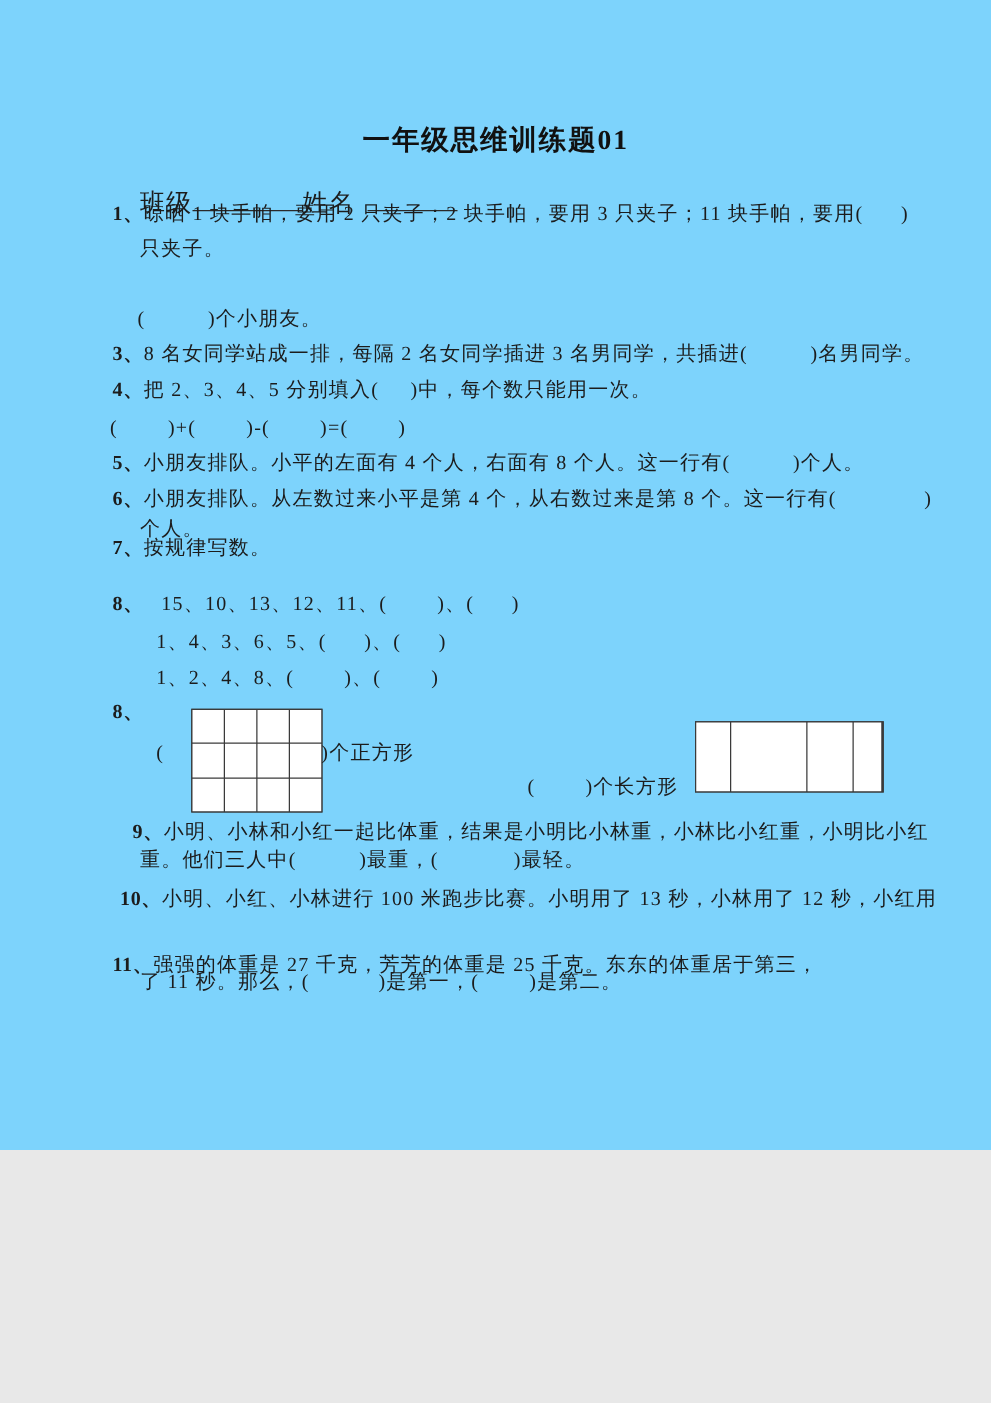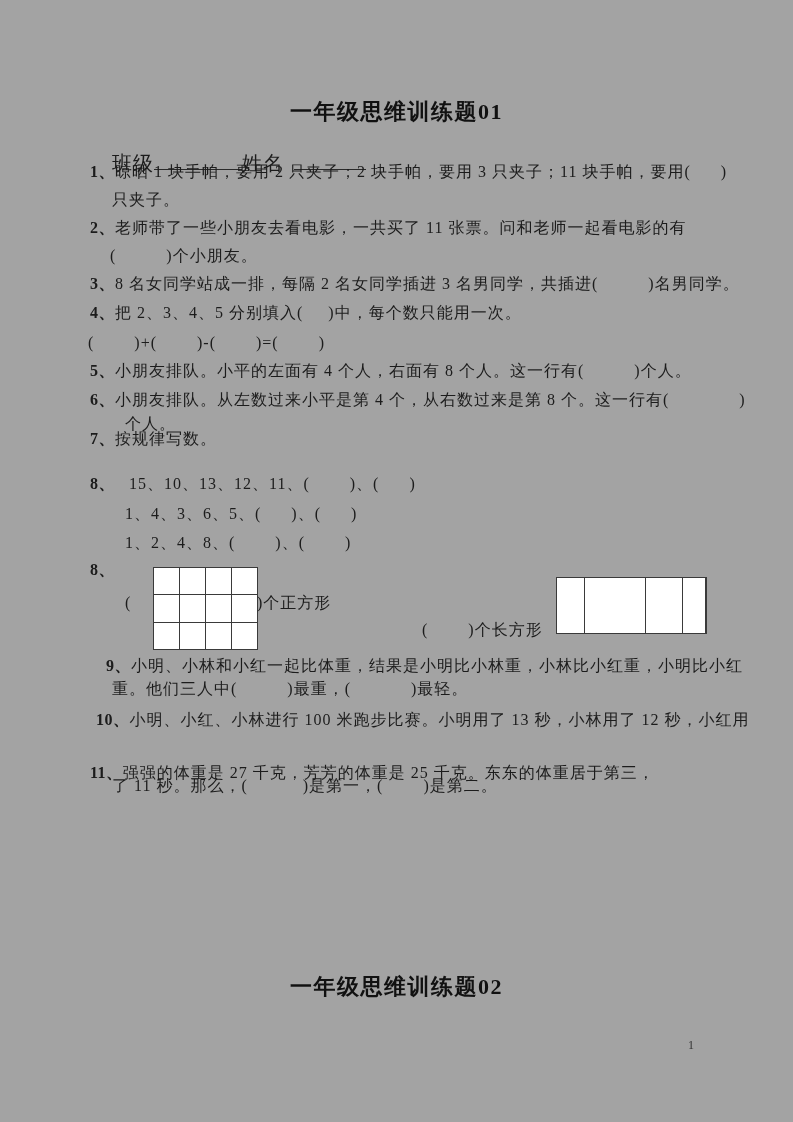--- a/index.html
+++ b/index.html
@@ -1,21 +1,21 @@
 <!DOCTYPE html>
 <html><head>
 <meta charset="utf-8">
 <style>
   html,body{margin:0;padding:0;}
   body{background:#e8e8e8;font-family:"Liberation Serif","DejaVu Serif",serif;}
   .page{
     position:relative;
-    width:793px;height:1122px;
+    width:793px;height:920px;
     margin:0 auto;
-    background:#a3a3a3;
+    background:#7dd3fc;
     overflow:hidden;
     color:#1c1c1c;
   }
   .title{
     position:absolute;left:0;width:793px;
     text-align:center;
     font-size:22px;font-weight:bold;
     letter-spacing:1.5px;
     color:#111;
   }
@@ -70,32 +70,31 @@
 
   <div class="title" style="top:97px">一年级思维训练题01</div>
 
   <div class="ln" style="left:92px;top:133px">
     <span class="hdr-label">班级</span><span class="blank" style="width:88px"></span><span class="hdr-label">姓名</span><span style="display:inline-block;width:10px"></span><span class="blank" style="width:72px"></span>
   </div>
 
   <div class="ln" style="left:90px;top:162px"><span class="no">1、</span><span>晾晒 1 块手帕，要用 2 只夹子；2 块手帕，要用 3 只夹子；11 块手帕，要用(      )</span></div>
   <div class="ln" style="left:112px;top:190px">只夹子。</div>
 
-  <div class="ln" style="left:90px;top:218px"><span class="no">2、</span><span>老师带了一些小朋友去看电影，一共买了 11 张票。问和老师一起看电影的有</span></div>
   <div class="ln" style="left:110px;top:246px">(          )个小朋友。</div>
 
   <div class="ln" style="left:90px;top:274px"><span class="no">3、</span><span>8 名女同学站成一排，每隔 2 名女同学插进 3 名男同学，共插进(          )名男同学。</span></div>
 
   <div class="ln" style="left:90px;top:303px"><span class="no">4、</span><span>把 2、3、4、5 分别填入(     )中，每个数只能用一次。</span></div>
   <div class="ln" style="left:88px;top:333px">(        )+(        )-(        )=(        )</div>
 
   <div class="ln" style="left:90px;top:361px"><span class="no">5、</span><span>小朋友排队。小平的左面有 4 个人，右面有 8 个人。这一行有(          )个人。</span></div>
 
   <div class="ln" style="left:90px;top:390px"><span class="no">6、</span><span>小朋友排队。从左数过来小平是第 4 个，从右数过来是第 8 个。这一行有(              )</span></div>
-  <div class="ln" style="left:125px;top:414px">个人。</div>
+  <div class="ln" style="left:112px;top:414px">个人。</div>
 
   <div class="ln" style="left:90px;top:429px"><span class="no">7、</span><span>按规律写数。</span></div>
 
   <div class="ln" style="left:90px;top:474px"><span class="no">8、</span><span style="display:inline-block;width:14px"></span><span>15、10、13、12、11、(        )、(      )</span></div>
   <div class="ln" style="left:125px;top:504px">1、4、3、6、5、(      )、(      )</div>
   <div class="ln" style="left:125px;top:533px">1、2、4、8、(        )、(        )</div>
 
   <div class="ln no" style="left:90px;top:560px">8、</div>
 
   <div class="sqgrid">

